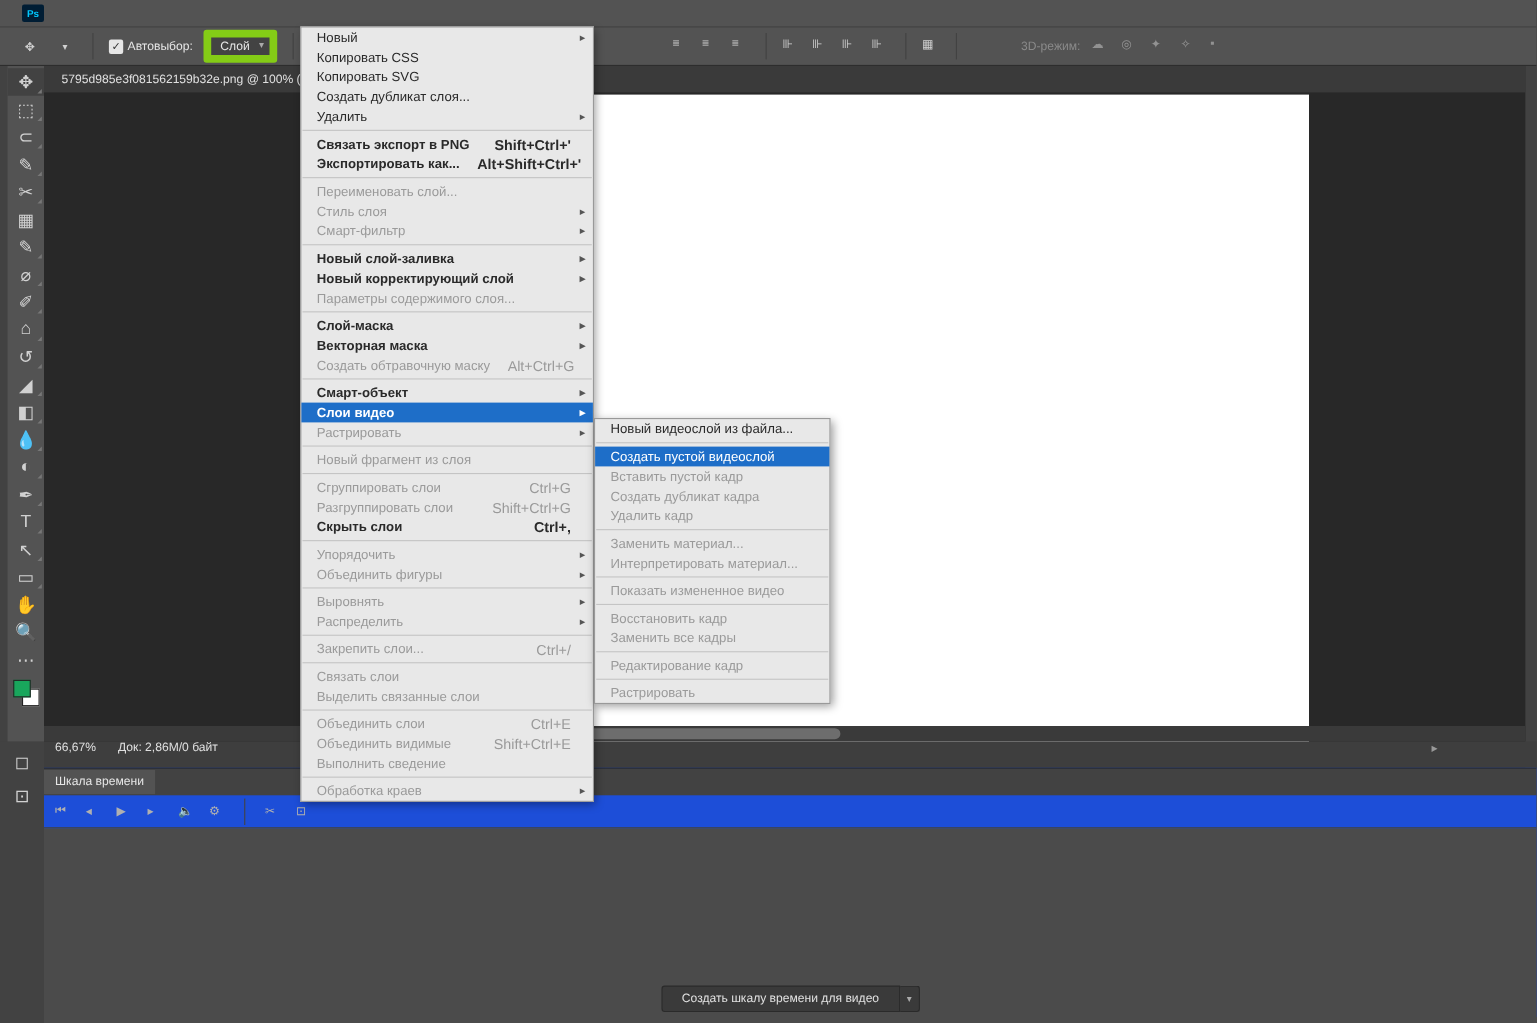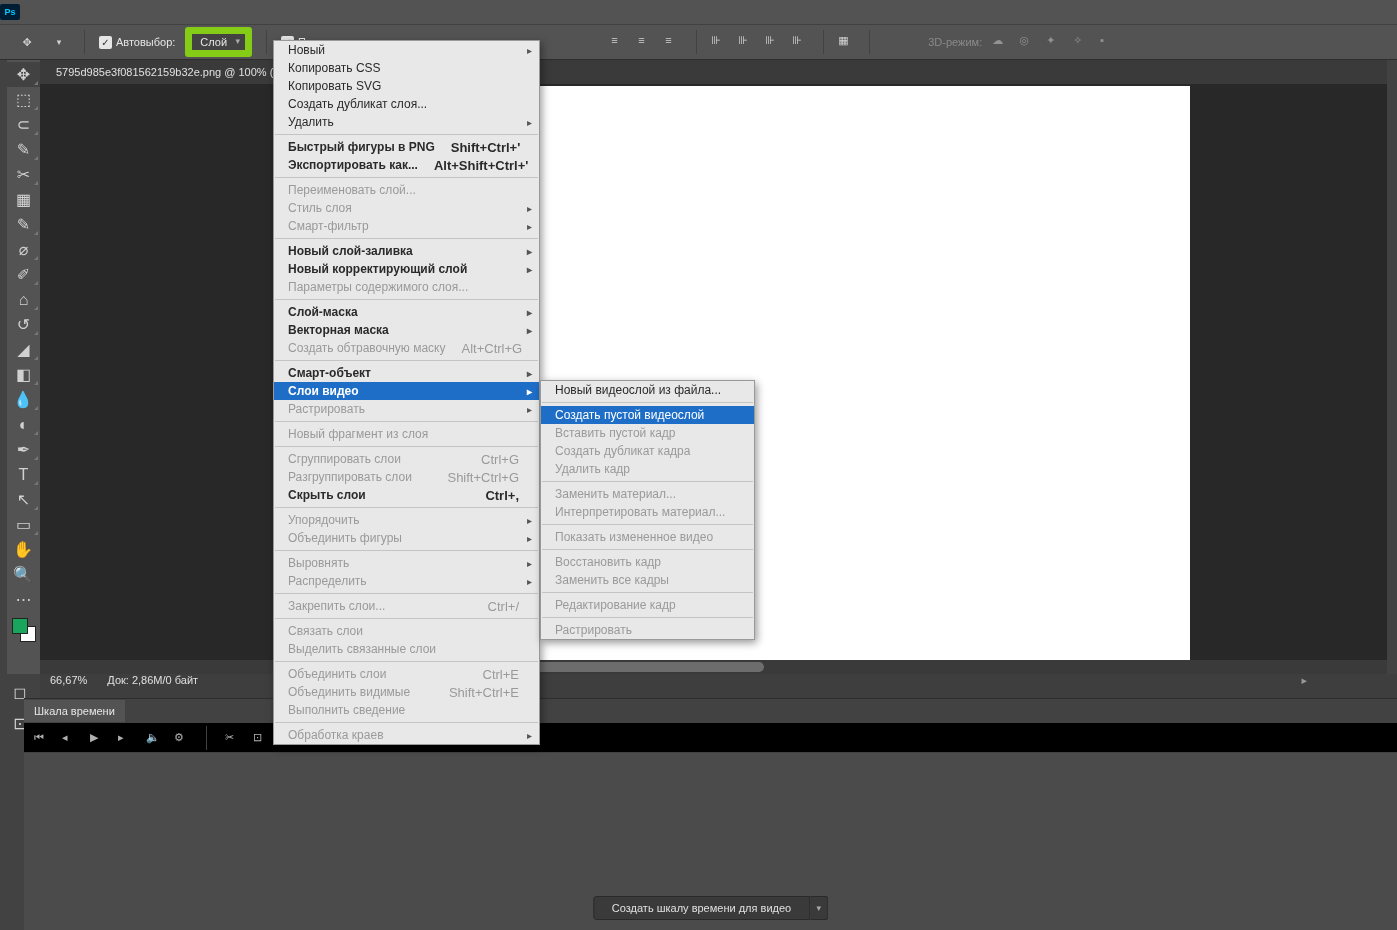--- a/index.html
+++ b/index.html
@@ -1,18 +1,18 @@
 <!DOCTYPE html>
 <html><head>
 <meta charset="utf-8">
 <style>
 * { margin:0; padding:0; box-sizing:border-box; font-family:Tahoma,Arial,sans-serif; user-select:none; }
 body { width:1397px; height:930px; background:#535353; overflow:hidden; position:relative; }
 
-.menubar { height:24px; background:#535353; display:flex; align-items:center; padding-left:0; font-size:12px; color:#e6e6e6; }
+.menubar { height:24px; background:#535353; display:flex; align-items:center; padding-left:20px; font-size:12px; color:#e6e6e6; }
 .ps-icon { width:20px; height:16px; background:#001d34; color:#00c8ff; font-size:9px; font-weight:bold; display:flex; align-items:center; justify-content:center; margin-right:18px; border-radius:2px; }
 .menu-item { padding:4px 10px; cursor:default; }
 .menu-item.active { background:#8a8a8a; color:#fff; }
 
 .options-bar { height:36px; background:#535353; border-top:1px solid #424242; border-bottom:1px solid #2d2d2d; display:flex; align-items:center; padding:0 16px; font-size:11px; color:#e6e6e6; gap:10px; }
 .opt-btn { width:22px; height:22px; display:flex; align-items:center; justify-content:center; color:#d1d1d1; }
 .checkbox { width:13px; height:13px; background:#e6e6e6; border-radius:2px; display:inline-flex; align-items:center; justify-content:center; margin-right:4px; color:#333; font-size:10px; }
 .select { background:#434343; border:7px solid #84cc16; padding:2px 18px 2px 8px; border-radius:3px; position:relative; font-size:11px; }
 .select::after { content:"▾"; position:absolute; right:5px; top:2px; color:#aaa; font-size:9px; }
 .sep { width:1px; height:24px; background:#424242; margin:0 4px; }
@@ -33,35 +33,35 @@
 .doc-tab-bar { height:24px; background:#3a3a3a; display:flex; align-items:center; padding-left:8px; }
 .doc-tab { font-size:11px; color:#e0e0e0; padding:4px 8px; }
 .canvas-viewport { flex:1; display:flex; align-items:flex-start; justify-content:center; overflow:hidden; padding-top:2px; }
 .canvas { width:716px; height:592px; background:#fff; margin-left:236px; }
 
 .right-strip { width:10px; background:#424242; }
 
 .status-bar { position:absolute; left:40px; right:0; bottom:232px; height:24px; background:#3e3e3e; display:flex; align-items:flex-start; font-size:11px; color:#e0e0e0; padding:0 10px; gap:20px; }
 .status-bar .arrow { margin-left:auto; margin-right:80px; color:#999; }
 
-.timeline-wrap { position:absolute; left:24px; right:0; bottom:0; height:232px; background:#000000; border-top:1px solid #2d2d2d; display:flex; flex-direction:column; }
+.timeline-wrap { position:absolute; left:40px; right:0; bottom:0; height:232px; background:#1d4ed8; border-top:1px solid #2d2d2d; display:flex; flex-direction:column; }
 .timeline-tab-bar { height:24px; background:#424242; display:flex; align-items:center; }
 .timeline-tab { background:#535353; padding:5px 10px; font-size:11px; color:#e6e6e6; }
 .timeline-controls { height:30px; display:flex; align-items:center; gap:14px; padding:0 10px; color:#ccc; font-size:11px; border-bottom:1px solid #424242; }
 .tl-btn { width:14px; height:14px; color:#b0b0b0; }
 .timeline-body { flex:1; background:#4b4b4b; position:relative; }
 .timeline-msg-bar { position:absolute; bottom:10px; left:50%; transform:translateX(-50%); display:flex; align-items:center; }
 .timeline-msg { background:#3a3a3a; color:#e0e0e0; font-size:11px; padding:5px 18px; border:1px solid #2a2a2a; border-radius:3px 0 0 3px; }
 .timeline-dd { background:#3a3a3a; border:1px solid #2a2a2a; border-left:none; width:18px; height:24px; border-radius:0 3px 3px 0; display:flex; align-items:center; justify-content:center; color:#aaa; font-size:9px; }
 
 .left-bottom { position:absolute; left:0; bottom:0; width:40px; height:256px; background:#424242; display:flex; flex-direction:column; align-items:center; gap:6px; padding-top:6px; }
 .left-bottom .tool { width:28px; }
 
 .dropdown { position:absolute; background:#e8e8e8; border:1px solid #999; box-shadow:2px 3px 8px rgba(0,0,0,0.4); font-size:12px; color:#2a2a2a; }
-.dropdown-main { left:273px; top:40px; width:267px; }
+.dropdown-main { left:273px; top:24px; width:267px; }
 .dropdown-sub { left:540px; top:380px; width:215px; }
 .dd-item { display:flex; align-items:center; padding:3px 20px 3px 14px; white-space:nowrap; position:relative; height:18px; }
 .dd-item .shortcut { margin-left:auto; font-size:13px; padding-left:16px; }
 .dd-item.has-sub::after { content:"▸"; position:absolute; right:7px; font-size:10px; color:#555; }
 .dd-item.disabled { color:#9a9a9a; }
 .dd-item.highlighted { background:#1e6ec8; color:#fff; }
 .dd-item.highlighted.has-sub::after { color:#fff; }
 .dd-sep { height:1px; background:#c4c4c4; margin:3px 1px; }
 .dd-item.bold { font-weight:bold; }
 
@@ -203,21 +203,21 @@
       <span>Копировать SVG</span>
     </div>
     <div class="dd-item">
       <span>Создать дубликат слоя...</span>
     </div>
     <div class="dd-item has-sub">
       <span>Удалить</span>
     </div>
     <div class="dd-sep"></div>
     <div class="dd-item bold">
-      <span>Быстрый фигуры в PNG</span>
+      <span>Связать экспорт в PNG</span>
       <span class="shortcut">Shift+Ctrl+'</span>
     </div>
     <div class="dd-item bold">
       <span>Экспортировать как...</span>
       <span class="shortcut">Alt+Shift+Ctrl+'</span>
     </div>
     <div class="dd-sep"></div>
     <div class="dd-item disabled">
       <span>Переименовать слой...</span>
     </div>

